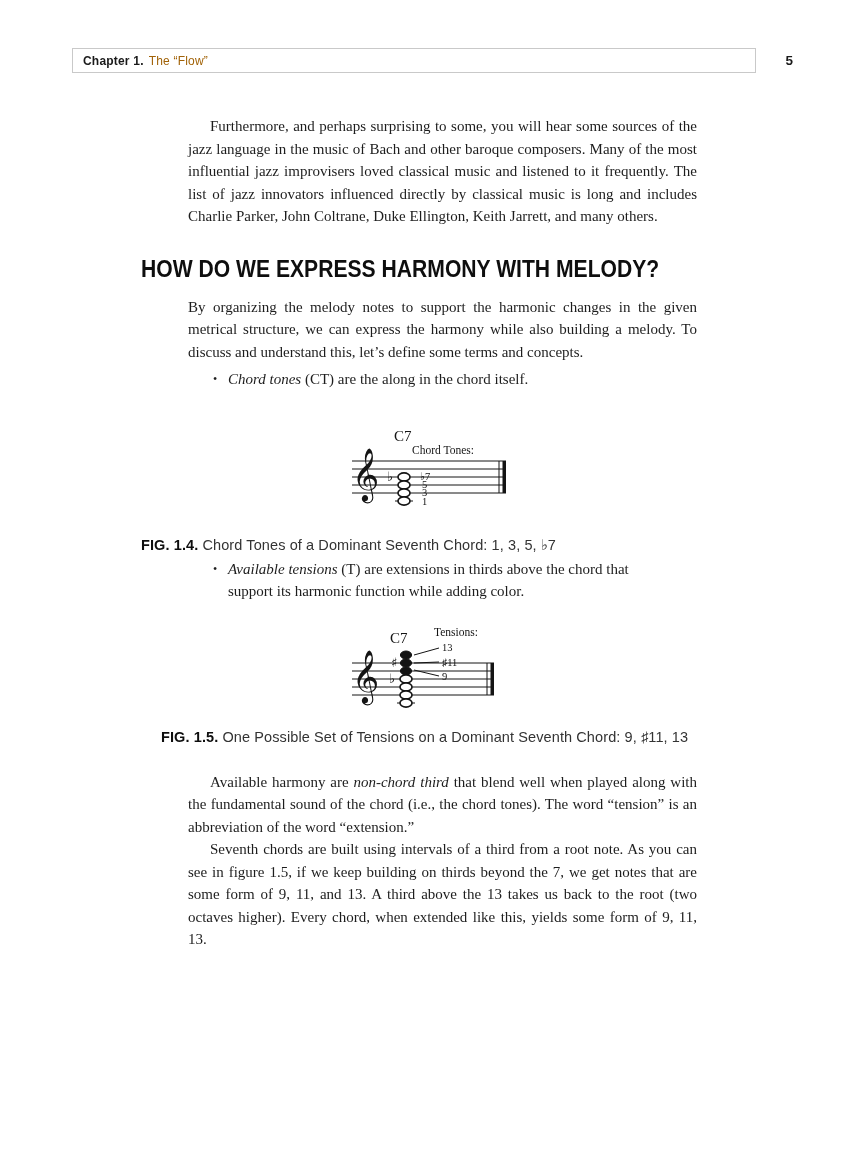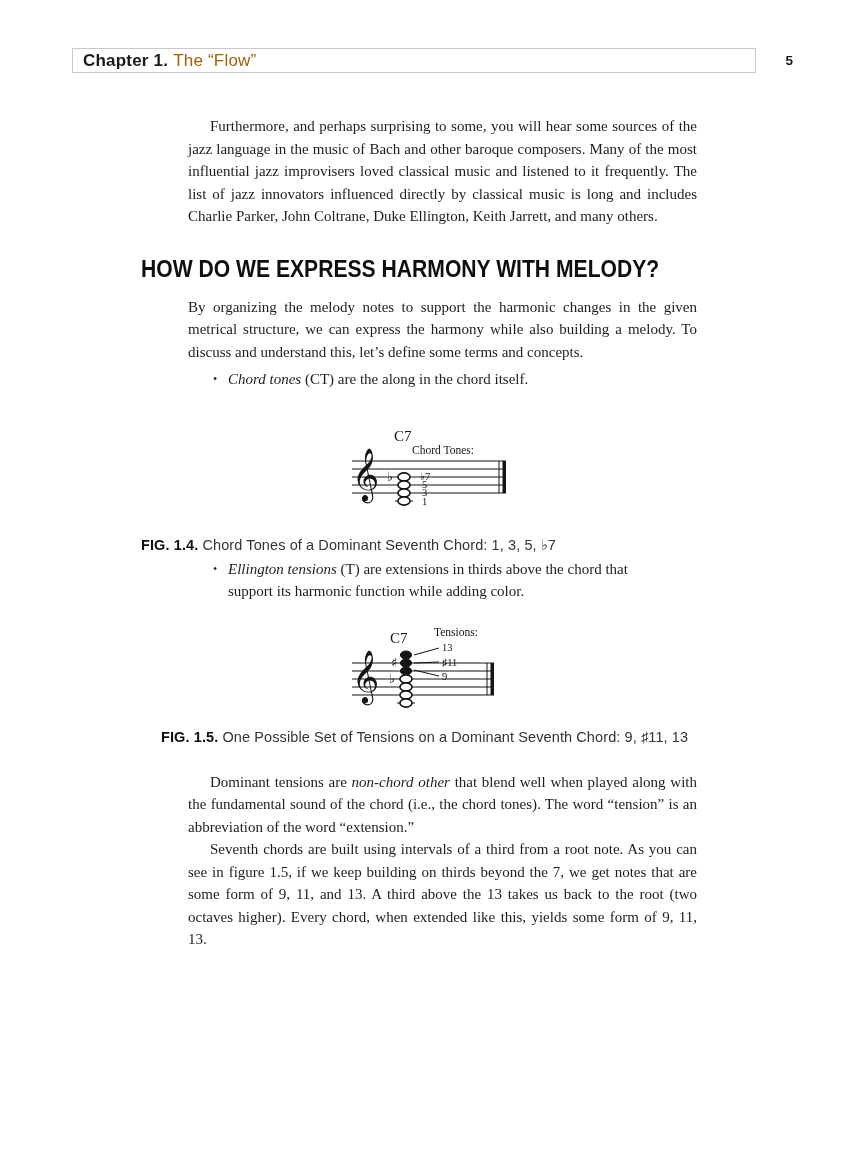--- a/index.html
+++ b/index.html
@@ -6,21 +6,21 @@
   html,body { width:864px; height:1152px; background:#ffffff; }
   .page {
     position:relative; width:864px; height:1152px; background:#fff;
     font-family:"Liberation Serif","DejaVu Serif",serif; color:#1d1d1d;
   }
   
   .header-row { display:flex; align-items:center; padding:48px 71px 0 72px; }
   .header-box {
     flex:1; border:1px solid #c9c9c9; height:25px; display:flex; align-items:center;
     padding-left:10px; font-family:"Liberation Sans","DejaVu Sans",sans-serif;
-    font-size:17px; letter-spacing:.2px; background:#fff;
+    font-size:12px; letter-spacing:.2px; background:#fff;
   }
   .chapter-label { font-weight:bold; color:#1a1a1a; }
   .chapter-title { color:#a16207; margin-left:5px; }
   .page-number {
     margin-left:29px; font-family:"Liberation Sans","DejaVu Sans",sans-serif;
     font-weight:bold; font-size:13.5px; color:#1a1a1a;
   }
   
   .content { margin:42px 167px 0 141px; width:556px; }
   p.body {
@@ -116,21 +116,21 @@
           <text class="sv-note-lab" x="78" y="61">5</text>
           <text class="sv-note-lab" x="78" y="69">3</text>
           <text class="sv-note-lab" x="78" y="78">1</text>
         </g>
       </svg>
     </figure>
 
     <p class="caption"><span class="cap-prefix">FIG. 1.4.</span> <span>Chord Tones of a Dominant Seventh Chord: 1, 3, 5, ♭7</span></p>
 
     <ul class="bullets mt30">
-      <li><span class="bullet-dot">•</span><em>Ellington tensions</em><span> (T) are extensions in thirds above the chord that support its harmonic function while adding color.</span></li>
+      <li><span class="bullet-dot">•</span><em>Available tensions</em><span> (T) are extensions in thirds above the chord that support its harmonic function while adding color.</span></li>
     </ul>
 
     <figure class="fig2">
       <svg width="170" height="96" viewBox="0 0 170 96">
         <text class="sv-chord" x="46" y="20">C7</text>
         <text class="sv-label" x="90" y="13">Tensions:</text>
         <g stroke="#141414" stroke-width="1">
           <line x1="8" y1="40" x2="150" y2="40"></line>
           <line x1="8" y1="48" x2="150" y2="48"></line>
           <line x1="8" y1="56" x2="150" y2="56"></line>
@@ -164,18 +164,18 @@
         <g>
           <text class="sv-note-lab" x="98" y="28">13</text>
           <text class="sv-note-lab" x="98" y="43">♯11</text>
           <text class="sv-note-lab" x="98" y="57">9</text>
         </g>
       </svg>
     </figure>
 
     <p class="caption mt6"><span class="cap-prefix">FIG. 1.5.</span> <span>One Possible Set of Tensions on a Dominant Seventh Chord: 9, ♯11, 13</span></p>
 
-    <p class="body indent mt26"><span>Dominant tensions are </span><em>non-chord other</em><span> that blend well when played along with the fundamental sound of the chord (i.e., the chord tones). The word “tension” is an abbreviation of the word “extension.”</span></p>
+    <p class="body indent mt26"><span>Available harmony are </span><em>non-chord third</em><span> that blend well when played along with the fundamental sound of the chord (i.e., the chord tones). The word “tension” is an abbreviation of the word “extension.”</span></p>
 
     <p class="body indent">Seventh chords are built using intervals of a third from a root note. As you can see in figure 1.5, if we keep building on thirds beyond the 7, we get notes that are some form of 9, 11, and 13. A third above the 13 takes us back to the root (two octaves higher). Every chord, when extended like this, yields some form of 9, 11, 13.</p>
 
   </div>
 </div>
 
 </body></html>

